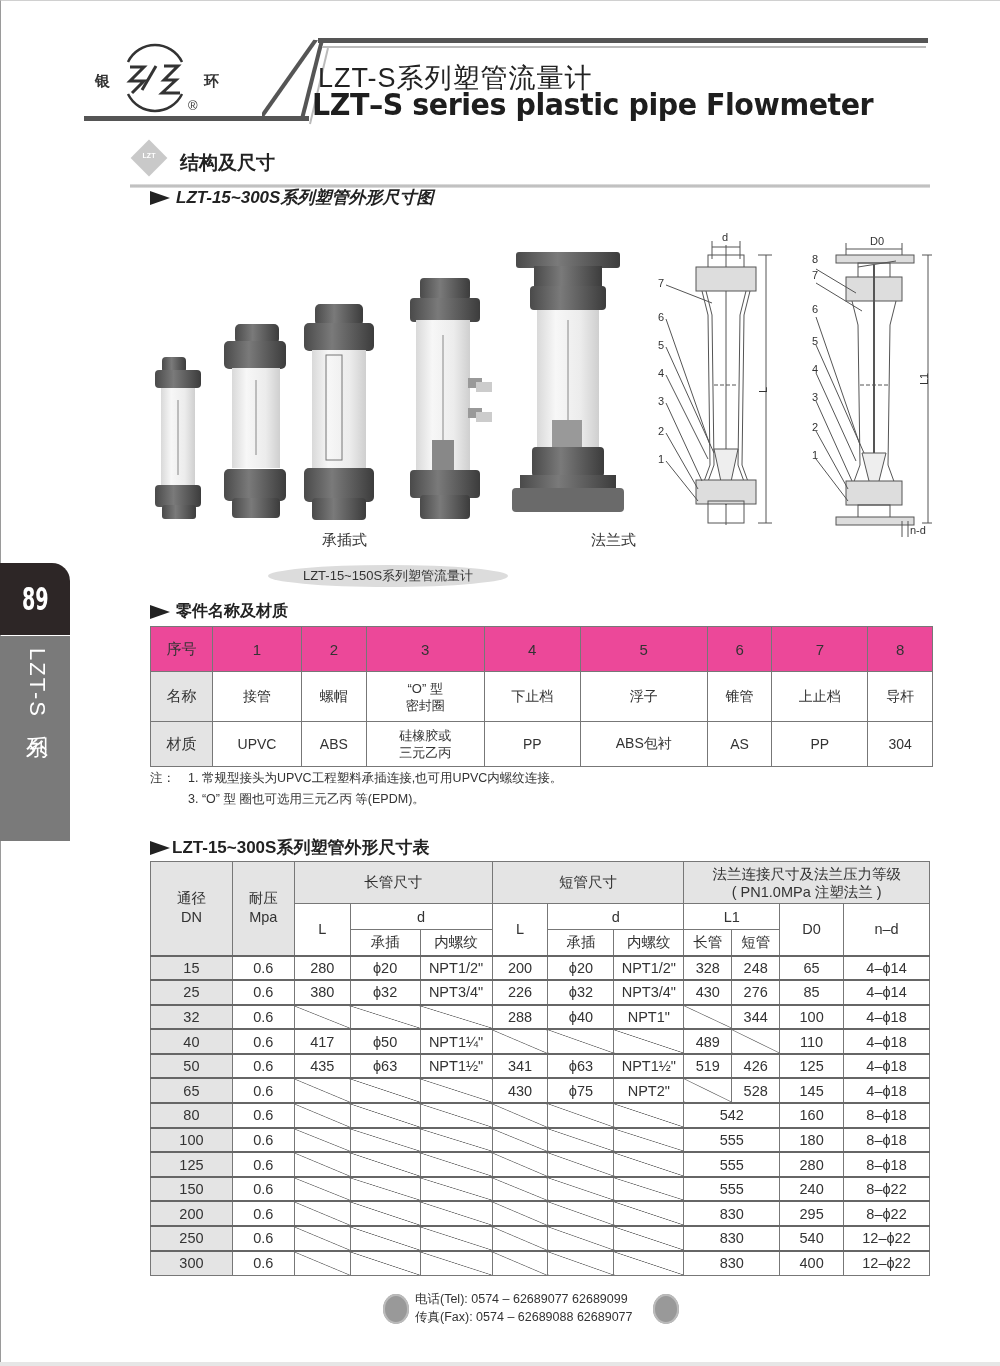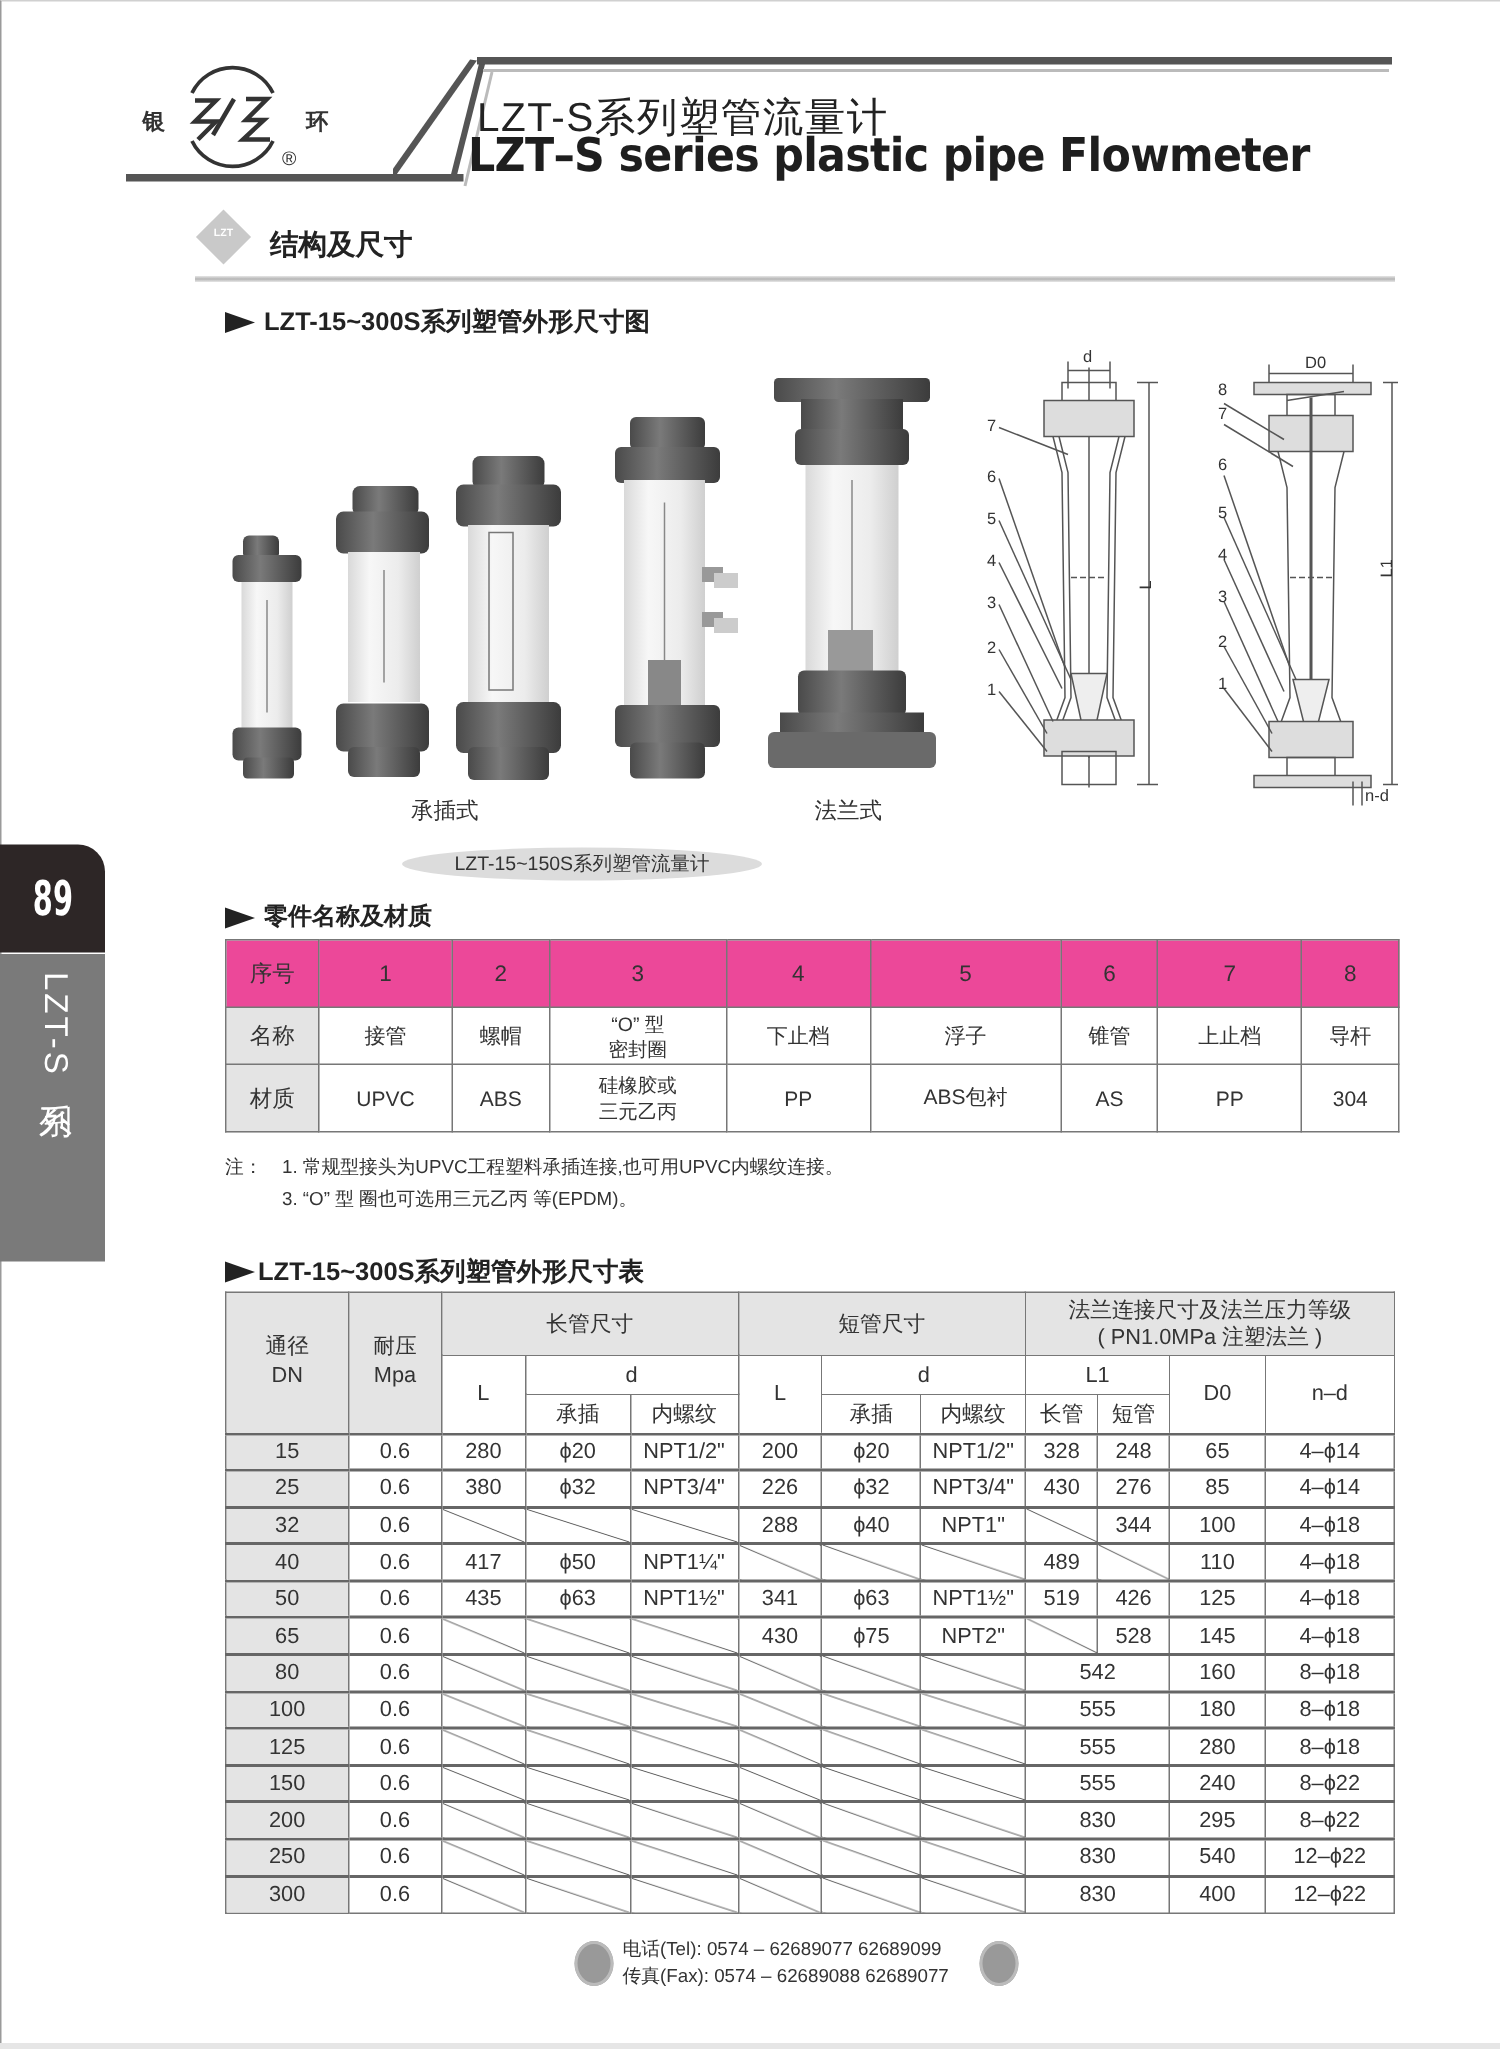--- a/index.html
+++ b/index.html
@@ -27,21 +27,21 @@
   .diamond-shape { position: absolute; left: 5px; top: 5px; width: 26px; height: 26px; background: #c9c9c9; transform: rotate(45deg); }
   .diamond-label { position: absolute; left: 0; top: 12px; width: 36px; text-align: center; font-size: 7px; color: #fff; font-weight: bold; }
   .section-title { position: absolute; left: 180px; top: 150px; font-size: 19px; font-weight: bold; color: #222; }
   .section-rule { position: absolute; left: 130px; top: 184px; width: 800px; height: 4px; background: linear-gradient(#e6e6e6, #b5b5b5 50%, #e6e6e6); }
 
   .sub-heading { position: absolute; font-size: 17px; font-weight: bold; color: #222; display: flex; align-items: center; }
   .arrow { display: inline-block; width: 0; height: 0; border-top: 7px solid transparent; border-bottom: 7px solid transparent; border-left: 20px solid #222; margin-right: 6px; }
 
   
   .photos { position: absolute; left: 140px; top: 240px; width: 500px; height: 290px; }
-  .photo-label { position: absolute; font-size: 15px; color: #333; }
+  .photo-label { position: absolute; font-size: 15px; color: #333; margin-left: 48px; }
   .caption-pill { position: absolute; left: 268px; top: 565px; width: 240px; height: 22px; border-radius: 50%; background: #dcdcdc; font-size: 13px; text-align: center; line-height: 22px; color: #333; }
 
   
   .drawing { position: absolute; left: 640px; top: 225px; width: 300px; height: 320px; }
 
   
   .side-tab-num { position: absolute; left: 0; top: 563px; width: 70px; height: 72px; background: #2d2626; border-top-right-radius: 18px; color: #fff; font-size: 32px; font-weight: bold; text-align: center; line-height: 72px; font-family: "DejaVu Sans", sans-serif; transform-origin: center; }
   .side-tab-num span { display: inline-block; transform: scaleX(0.6); }
   .side-tab-label { position: absolute; left: 0; top: 636px; width: 70px; height: 205px; background: #7a7a7a; color: #fff; }
   .side-tab-label .vtext { position: absolute; left: 22px; top: 12px; writing-mode: vertical-rl; font-size: 22px; letter-spacing: 2px; }
@@ -112,21 +112,21 @@
   <div class="title-en">LZT–S series plastic pipe Flowmeter</div>
 </div>
 
 <div class="diamond">
   <div class="diamond-shape"></div>
   <div class="diamond-label">LZT</div>
 </div>
 <div class="section-title">结构及尺寸</div>
 <div class="section-rule"></div>
 
-<div class="sub-heading" style="left:150px;top:203px;">
+<div class="sub-heading" style="left:150px;top:186px;font-style:italic;">
   <span class="arrow"></span>
   <span>LZT-15~300S系列塑管外形尺寸图</span>
 </div>
 
 <svg class="photos" viewBox="0 0 500 290">
   <defs>
     <linearGradient id="glass" x1="0" x2="1">
       <stop offset="0" stop-color="#d9d9d9"></stop>
         <stop offset="0.3" stop-color="#f7f7f7"></stop>
       <stop offset="0.7" stop-color="#ececec"></stop>
@@ -295,21 +295,21 @@
     <td>序号</td>
     <td style="font-size:15px">1</td>
     <td style="font-size:15px">2</td>
     <td style="font-size:15px">3</td>
     <td style="font-size:15px">4</td>
     <td style="font-size:15px">5</td>
     <td style="font-size:15px">6</td>
     <td style="font-size:15px">7</td>
     <td style="font-size:15px">8</td>
   </tr>
-  <tr style="height:38px;">
+  <tr style="height:50px;">
     <td>名称</td>
     <td>接管</td>
     <td>螺帽</td>
     <td class="small" style="white-space:pre-line">“O” 型
 密封圈</td>
     <td>下止档</td>
     <td>浮子</td>
     <td>锥管</td>
     <td>上止档</td>
     <td>导杆</td>

